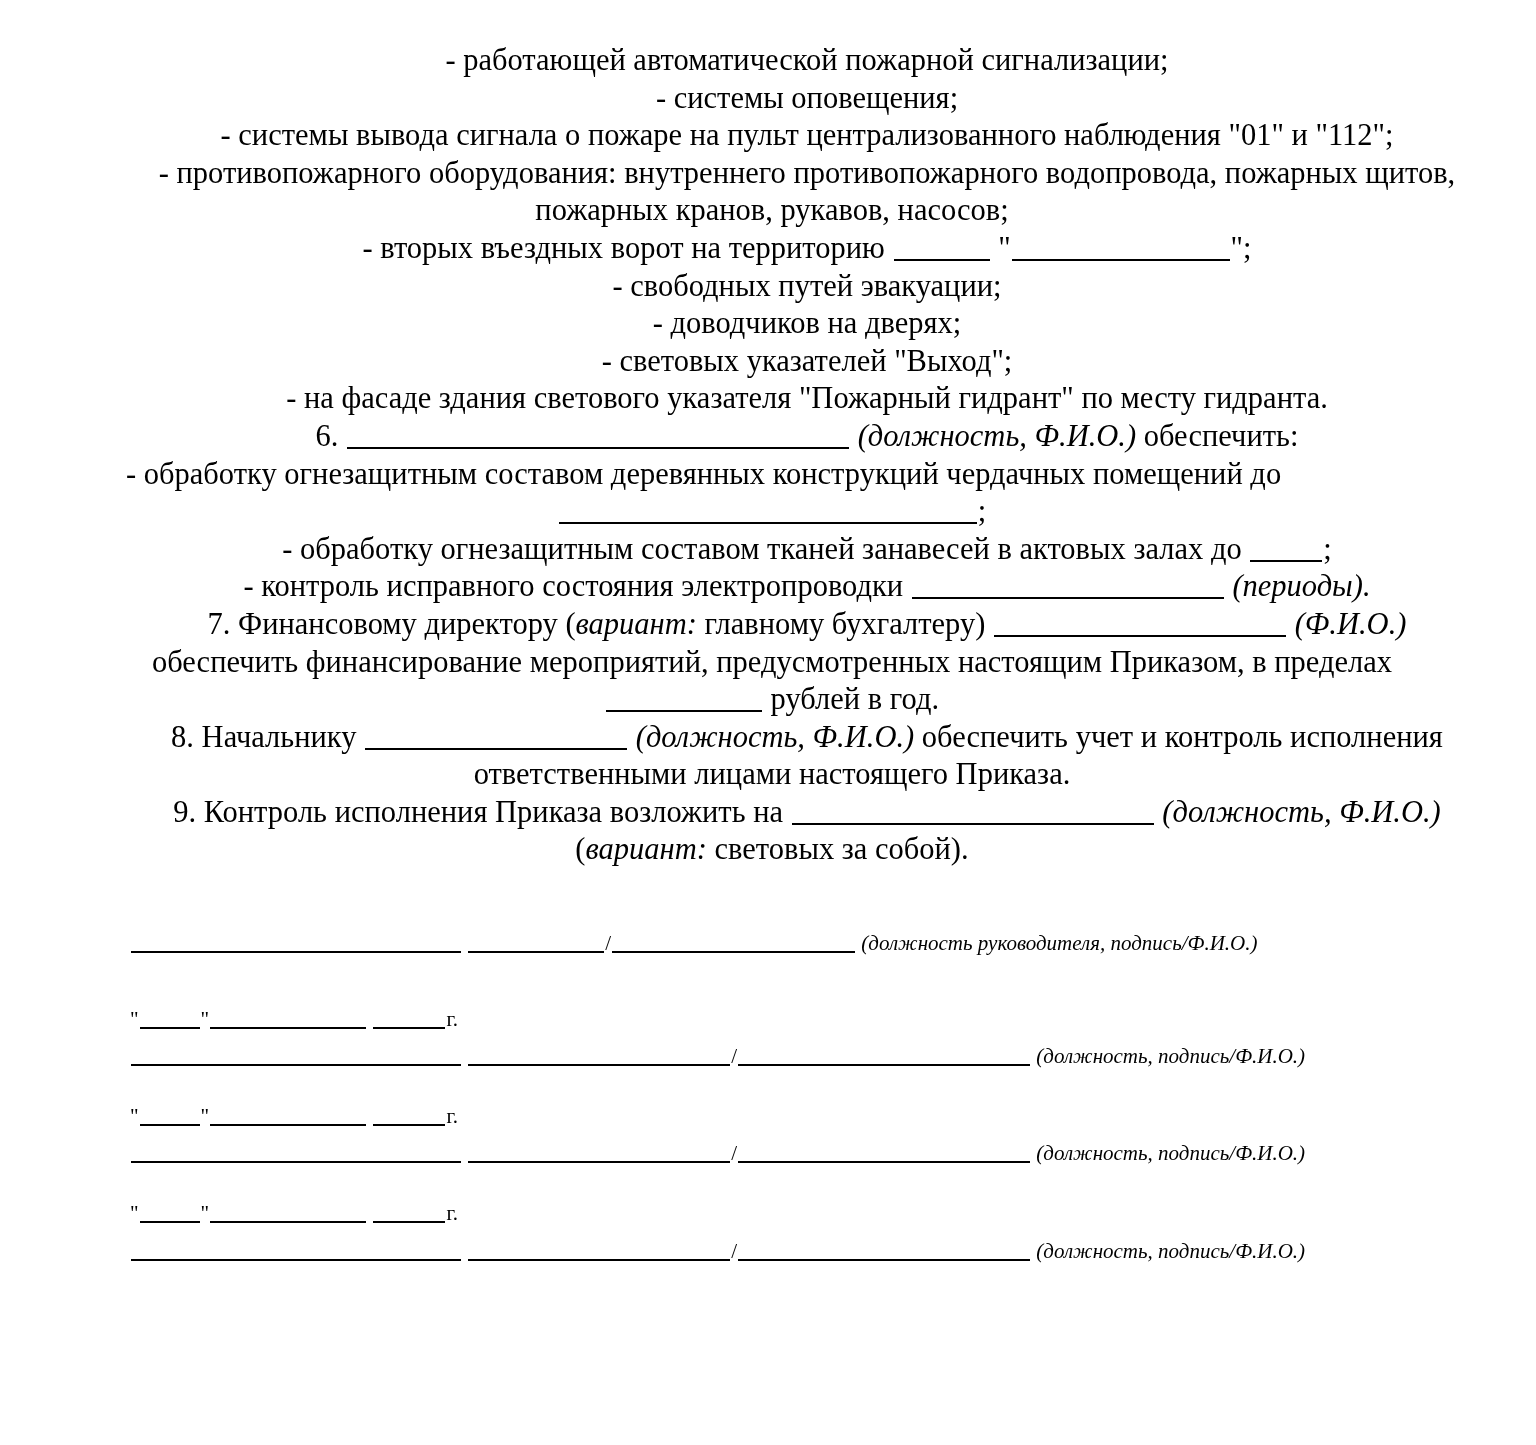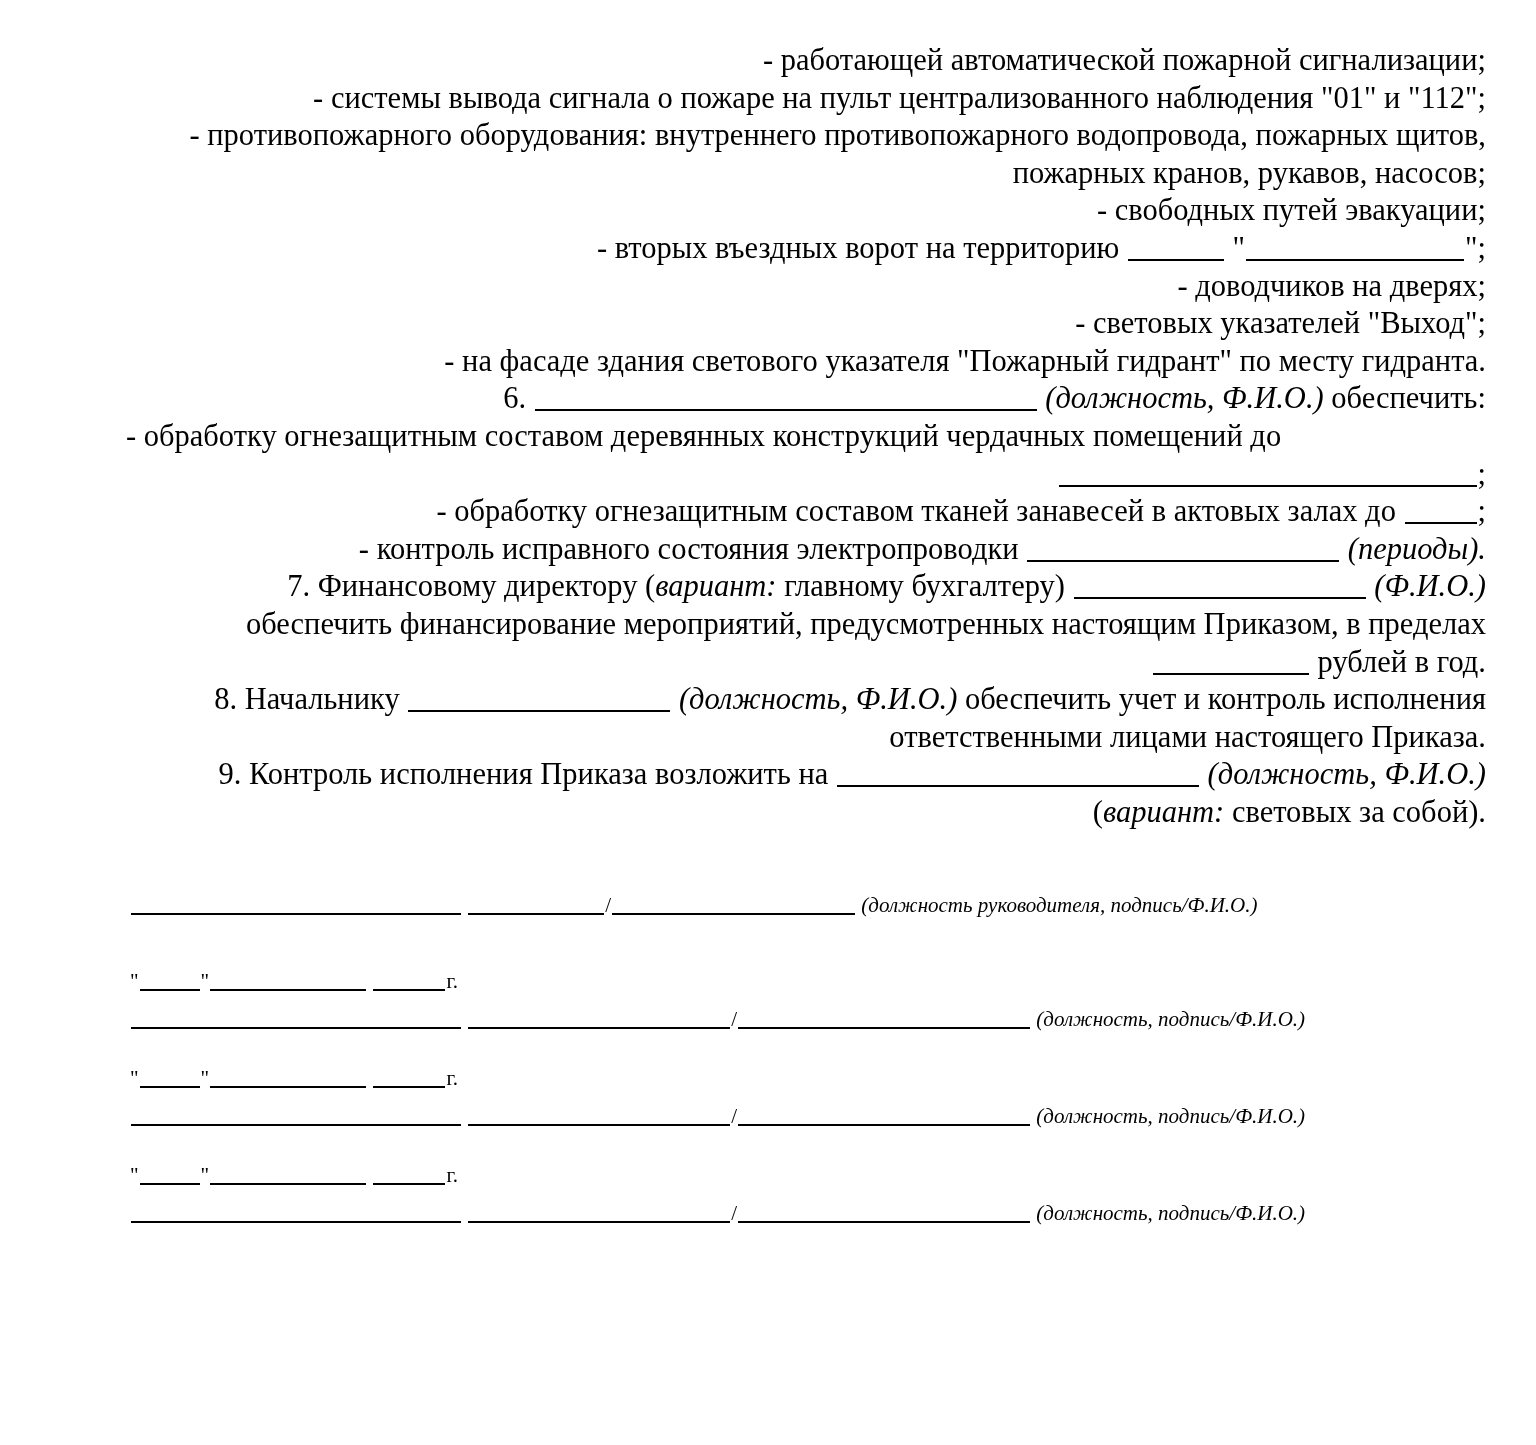--- a/index.html
+++ b/index.html
@@ -28,21 +28,21 @@
     left: 58px;
     top: 42px;
     width: 1428px;
   }
 
   
   .p {
     font-size: 30.5px;
     line-height: 37.6px;
     margin: 0;
-    text-align: right;
+    text-align: center;
     white-space: normal;
   }
   .p.just {
     text-align: justify;
     text-align-last: left;
   }
   .indent {
     display: inline-block;
     width: 70px;
   }
@@ -98,31 +98,32 @@
   .quote { letter-spacing: 0; }
 </style>
 </head>
 <body>
 
 <div class="page">
   <div class="body-col">
 
     <p class="p"><span class="indent"></span><span>- работающей автоматической пожарной сигнализации;</span></p>
 
+    <p class="p"><span class="indent"></span><span>- системы оповещения;</span></p>
 
     <p class="p"><span class="indent"></span><span>- системы вывода сигнала о пожаре на пульт централизованного наблюдения "01" и "112";</span></p>
 
     <p class="p"><span class="indent"></span><span>- противопожарного оборудования: внутреннего противопожарного водопровода, пожарных щитов,</span></p>
     <p class="p"><span>пожарных кранов, рукавов, насосов;</span></p>
-
-    <p class="p"><span class="indent"></span><span>- свободных путей эвакуации;</span></p>
 
     <p class="p"><span class="indent"></span><span>- вторых въездных ворот на территорию</span>
       <span class="rule r-w95"></span>
       <span class="quote">"</span><span class="rule r-w215"></span><span class="quote">";</span></p>
+
+    <p class="p"><span class="indent"></span><span>- свободных путей эвакуации;</span></p>
 
     <p class="p"><span class="indent"></span><span>- доводчиков на дверях;</span></p>
 
     <p class="p"><span class="indent"></span><span>- световых указателей "Выход";</span></p>
 
     <p class="p"><span class="indent"></span><span>- на фасаде здания светового указателя "Пожарный гидрант" по месту гидранта.</span></p>
 
     <p class="p"><span class="indent"></span><span>6.</span>
       <span class="rule r-w500"></span>
       <span class="ital">(должность, Ф.И.О.)</span>

